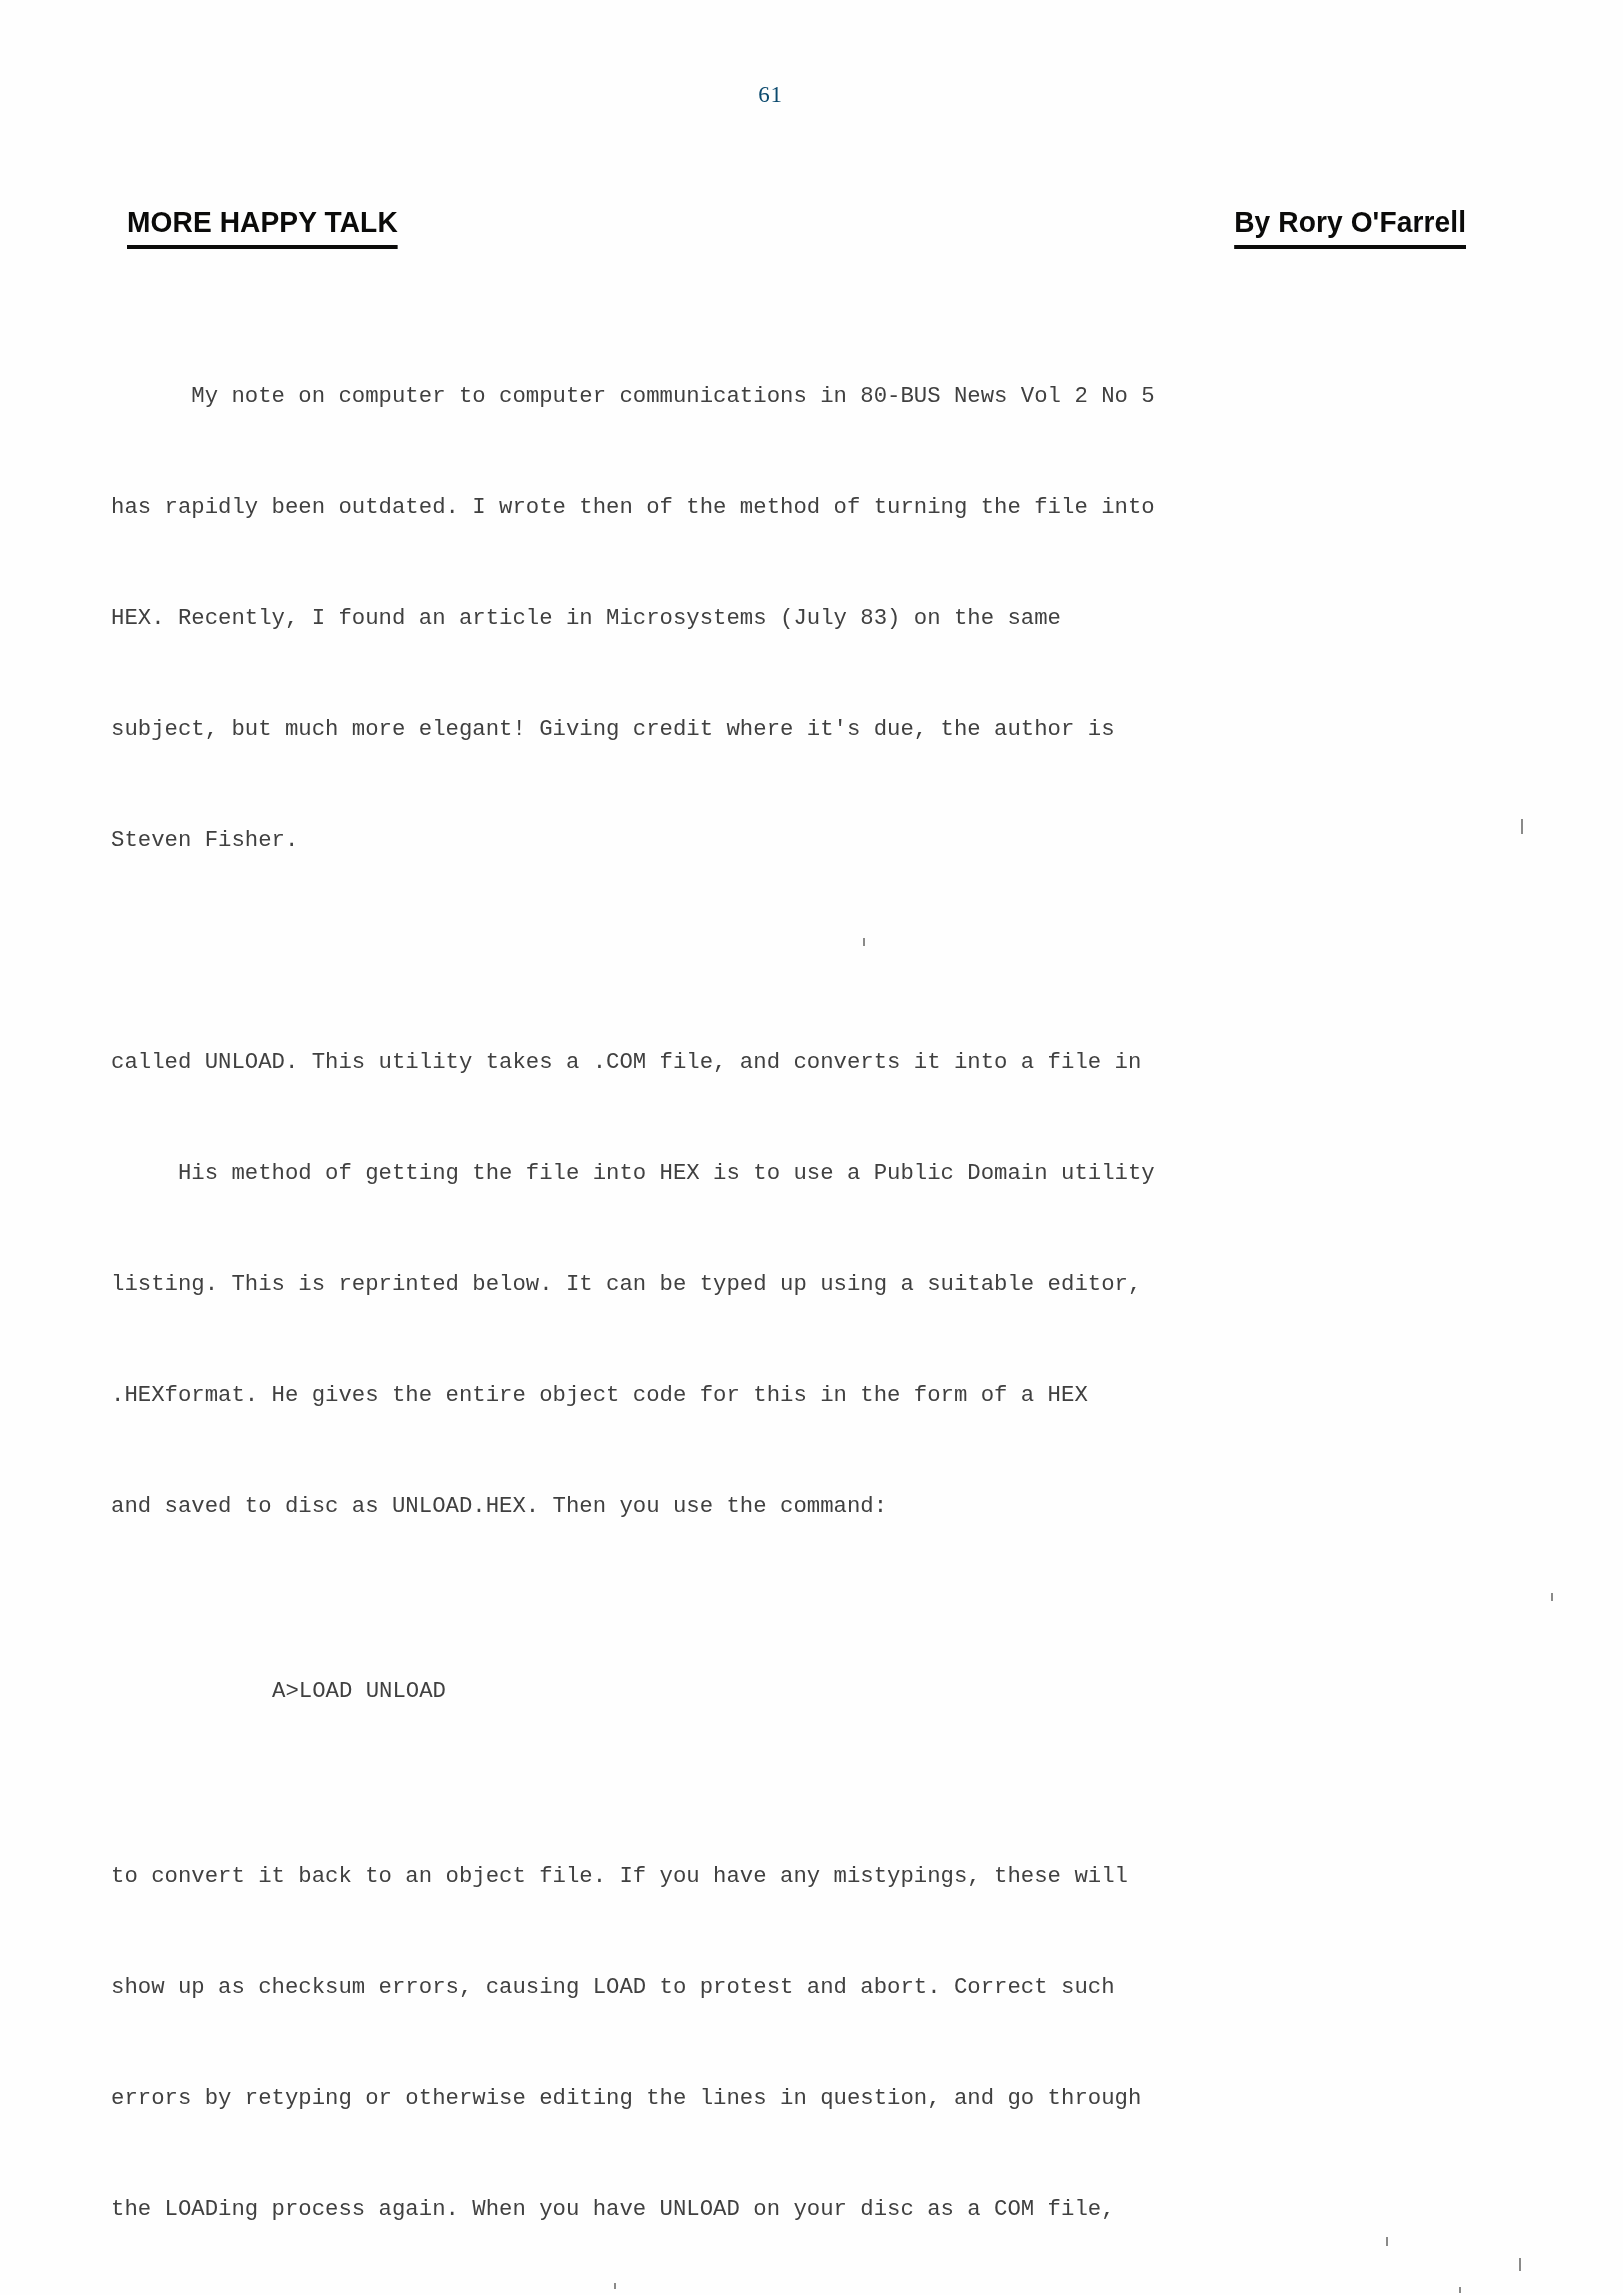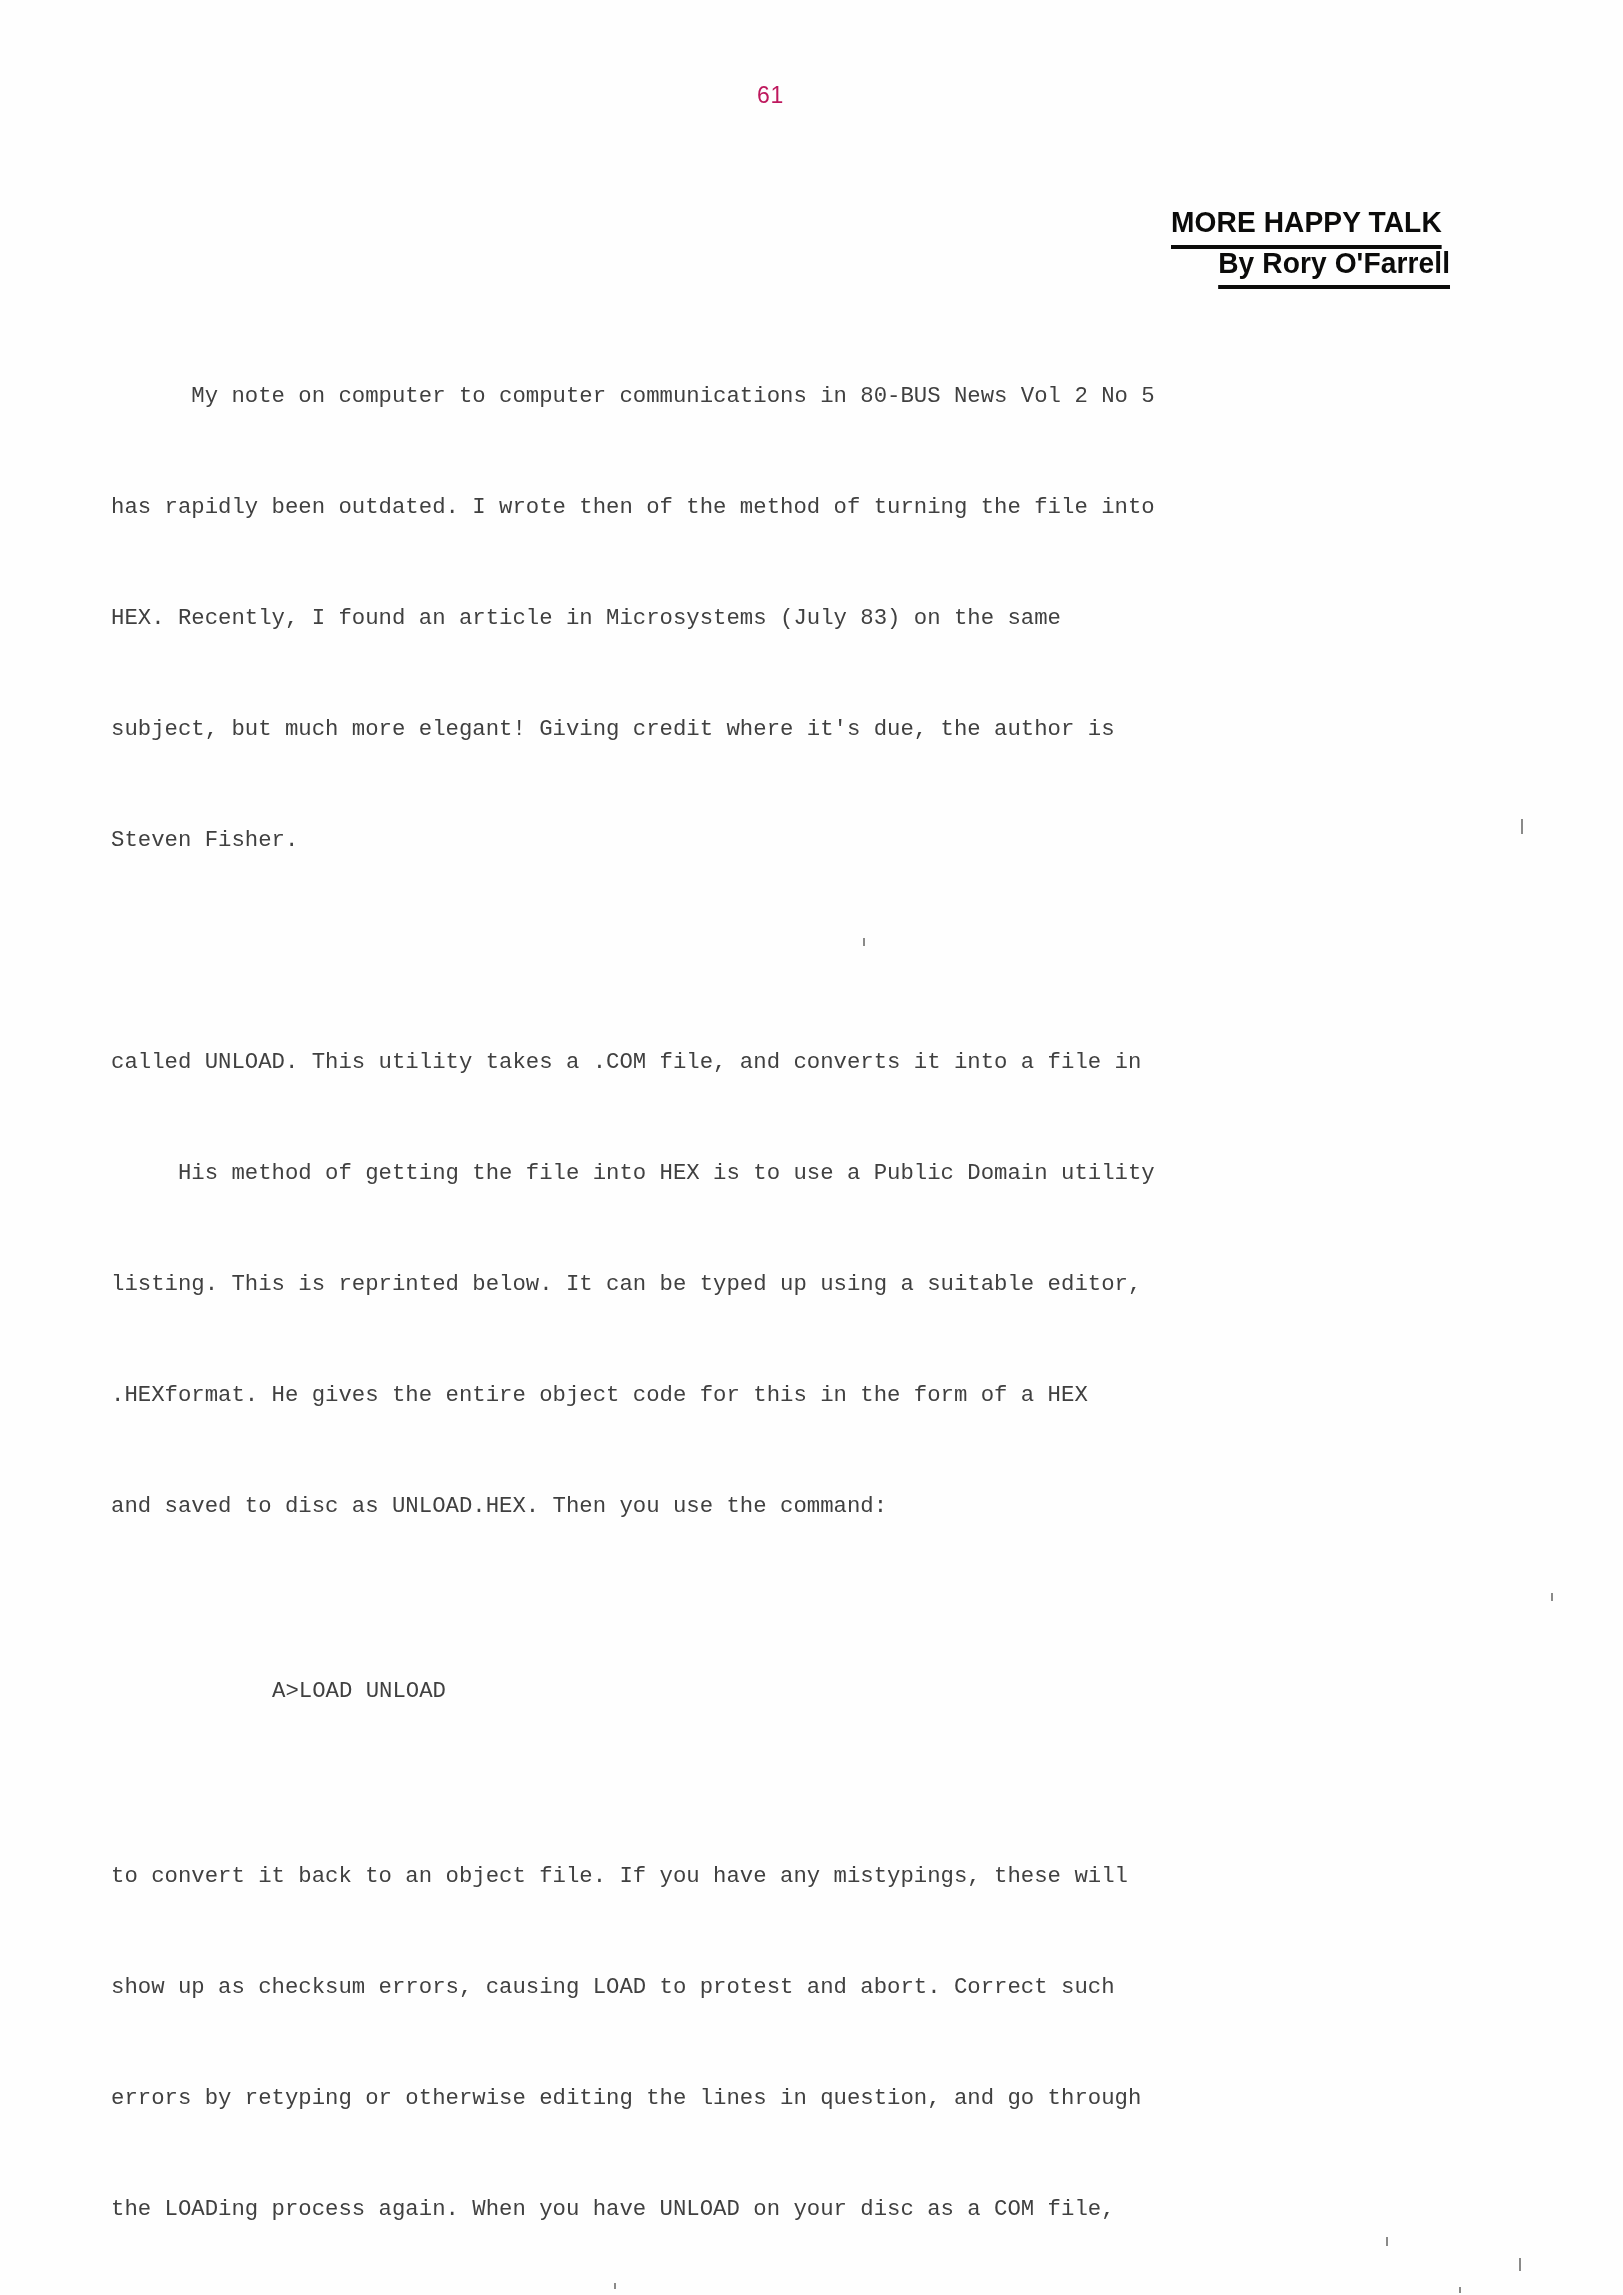--- a/index.html
+++ b/index.html
@@ -18,36 +18,35 @@
     color: #100f0d;
   }
 
   
   .page-number {
     position: absolute;
     top: 82px;
     left: 0;
     width: 1541px;
     text-align: center;
-    font-family: Liberation Sans, sans-serif;
+    font-family: Liberation Serif, serif;
     font-size: 23px;
     letter-spacing: 0.7px;
-    color: #be185d;
+    color: #0c4a6e;
   }
 
   
   .masthead {
     position: absolute;
     top: 208px;
-    left: 111px;
+    left: 127px;
     width: 1339px;
     display: flex;
     justify-content: space-between;
     align-items: flex-end;
-    flex-direction: column;
   }
 
   .masthead-title,
   .masthead-byline {
     font-family: "Liberation Sans", sans-serif;
     font-weight: bold;
     font-size: 29px;
     line-height: 1.0;
     color: #0b0b0a;
     padding-bottom: 7.6px;

